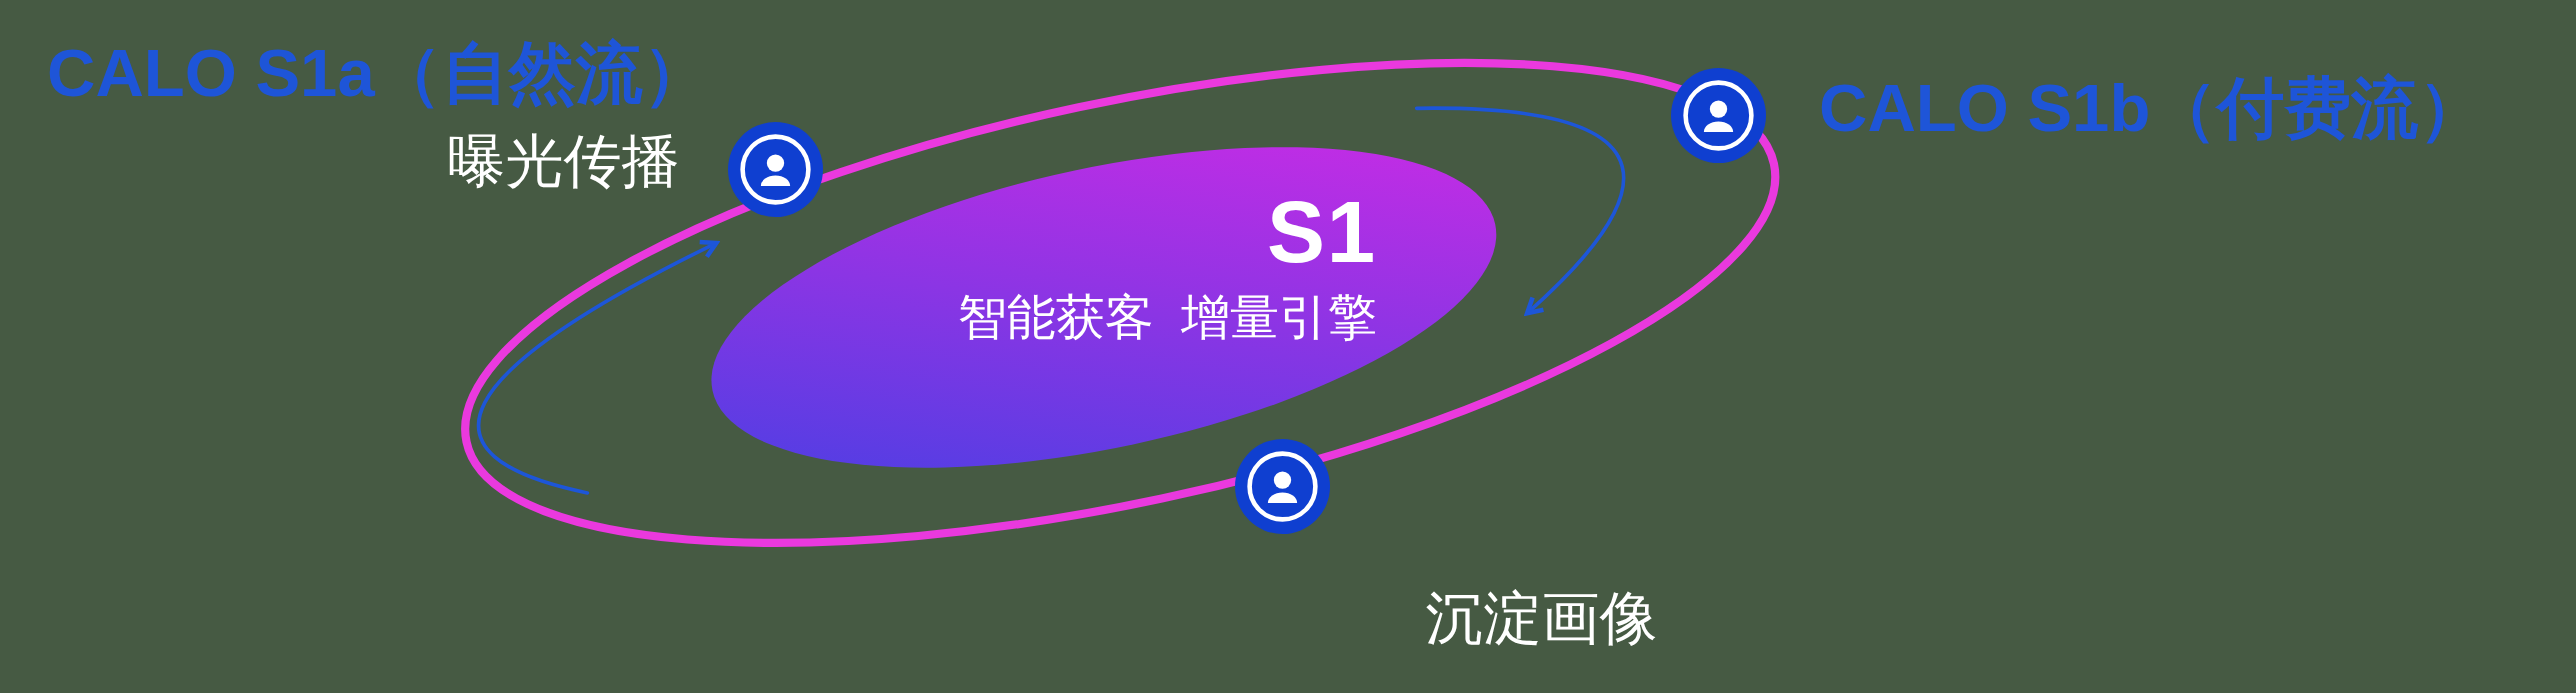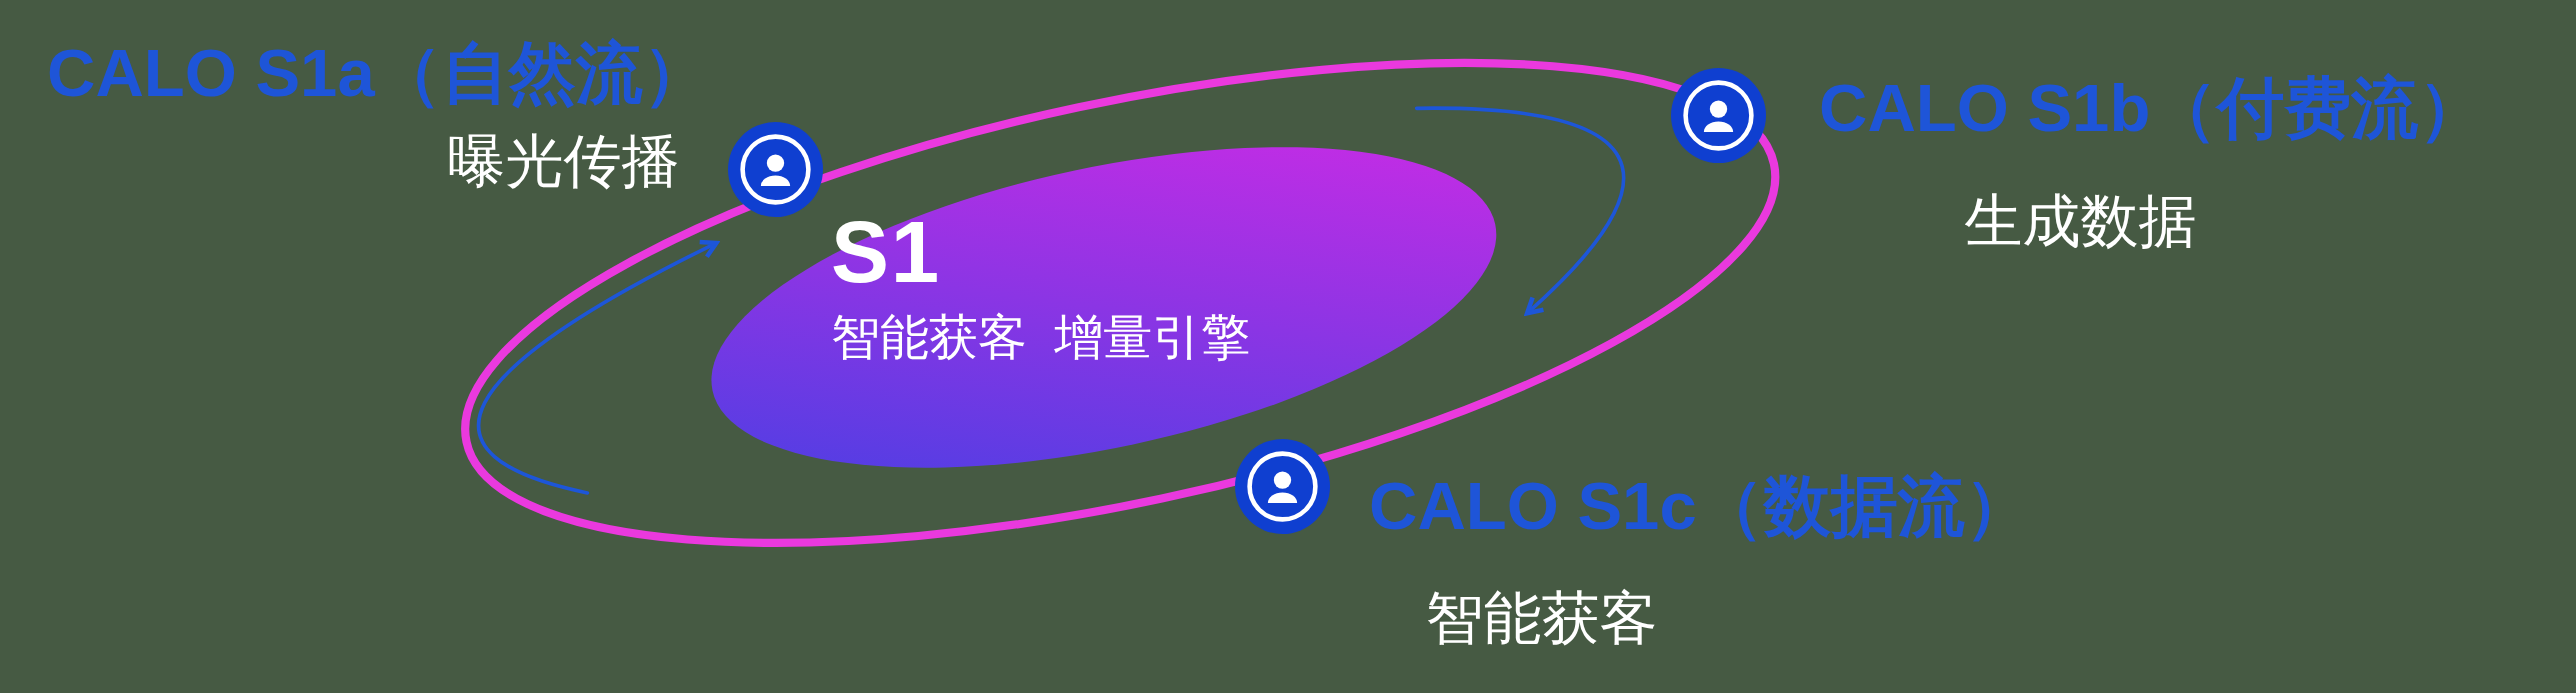--- a/index.html
+++ b/index.html
@@ -28,22 +28,22 @@
     stroke-width:4;
     stroke-linecap: round;
   }
   .arrow-head {
     fill:none;
     stroke: var(--arrow-color, #1d56d8);
     stroke-linejoin: miter;
   }
 
   .core-text {
-    position:absolute; left:831px; top:204px; width:546px;
-    text-align:left;
+    position:absolute; left:831px; top:184px; width:546px;
+    text-align:right;
     color: var(--core-text-color, #ffffff);
     line-height:1.1;
   }
   .core-title { font-size:87px; font-weight:600; letter-spacing:1.8px; }
   .core-subtitle { font-size:49px; font-weight:500; margin-top:11px; white-space:pre; }
 
   .node-title {
     position:absolute;
     font-size:67px; font-weight:600; line-height:1.1;
     color: var(--title-color, #1e55d8);
@@ -127,19 +127,17 @@
       <circle class="icon-ring" cx="52" cy="52" r="36"></circle>
       <circle class="icon-person" cx="52" cy="45" r="9.5"></circle>
       <path class="icon-person" d="M 36 70 a 16 11.5 0 0 1 32 0 z"></path>
     </svg>
   </div>
 
   <div class="node-title t-s1a">CALO S1a（自然流）</div>
   <div class="node-subtitle s-s1a">曝光传播</div>
 
   <div class="node-title t-s1b">CALO S1b（付费流）</div>
-  <div class="node-subtitle s-s1b">生成数据</div>
 
-  <div class="node-title t-s1c">CALO S1c（数据流）</div>
-  <div class="node-subtitle s-s1c">智能获客</div>
+  <div class="node-subtitle s-s1c">沉淀画像</div>
 
 </div>
 
 
 </body></html>

